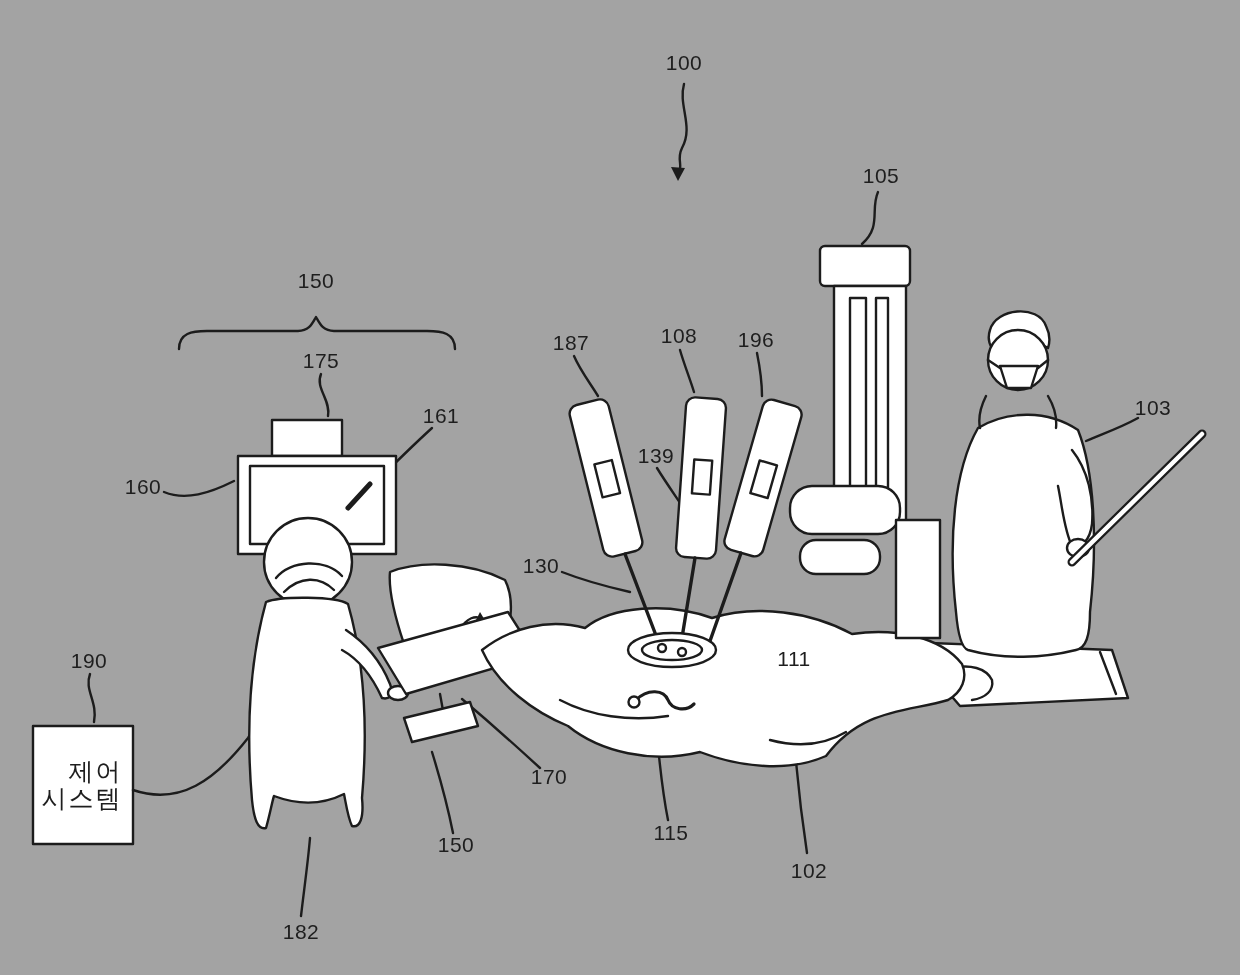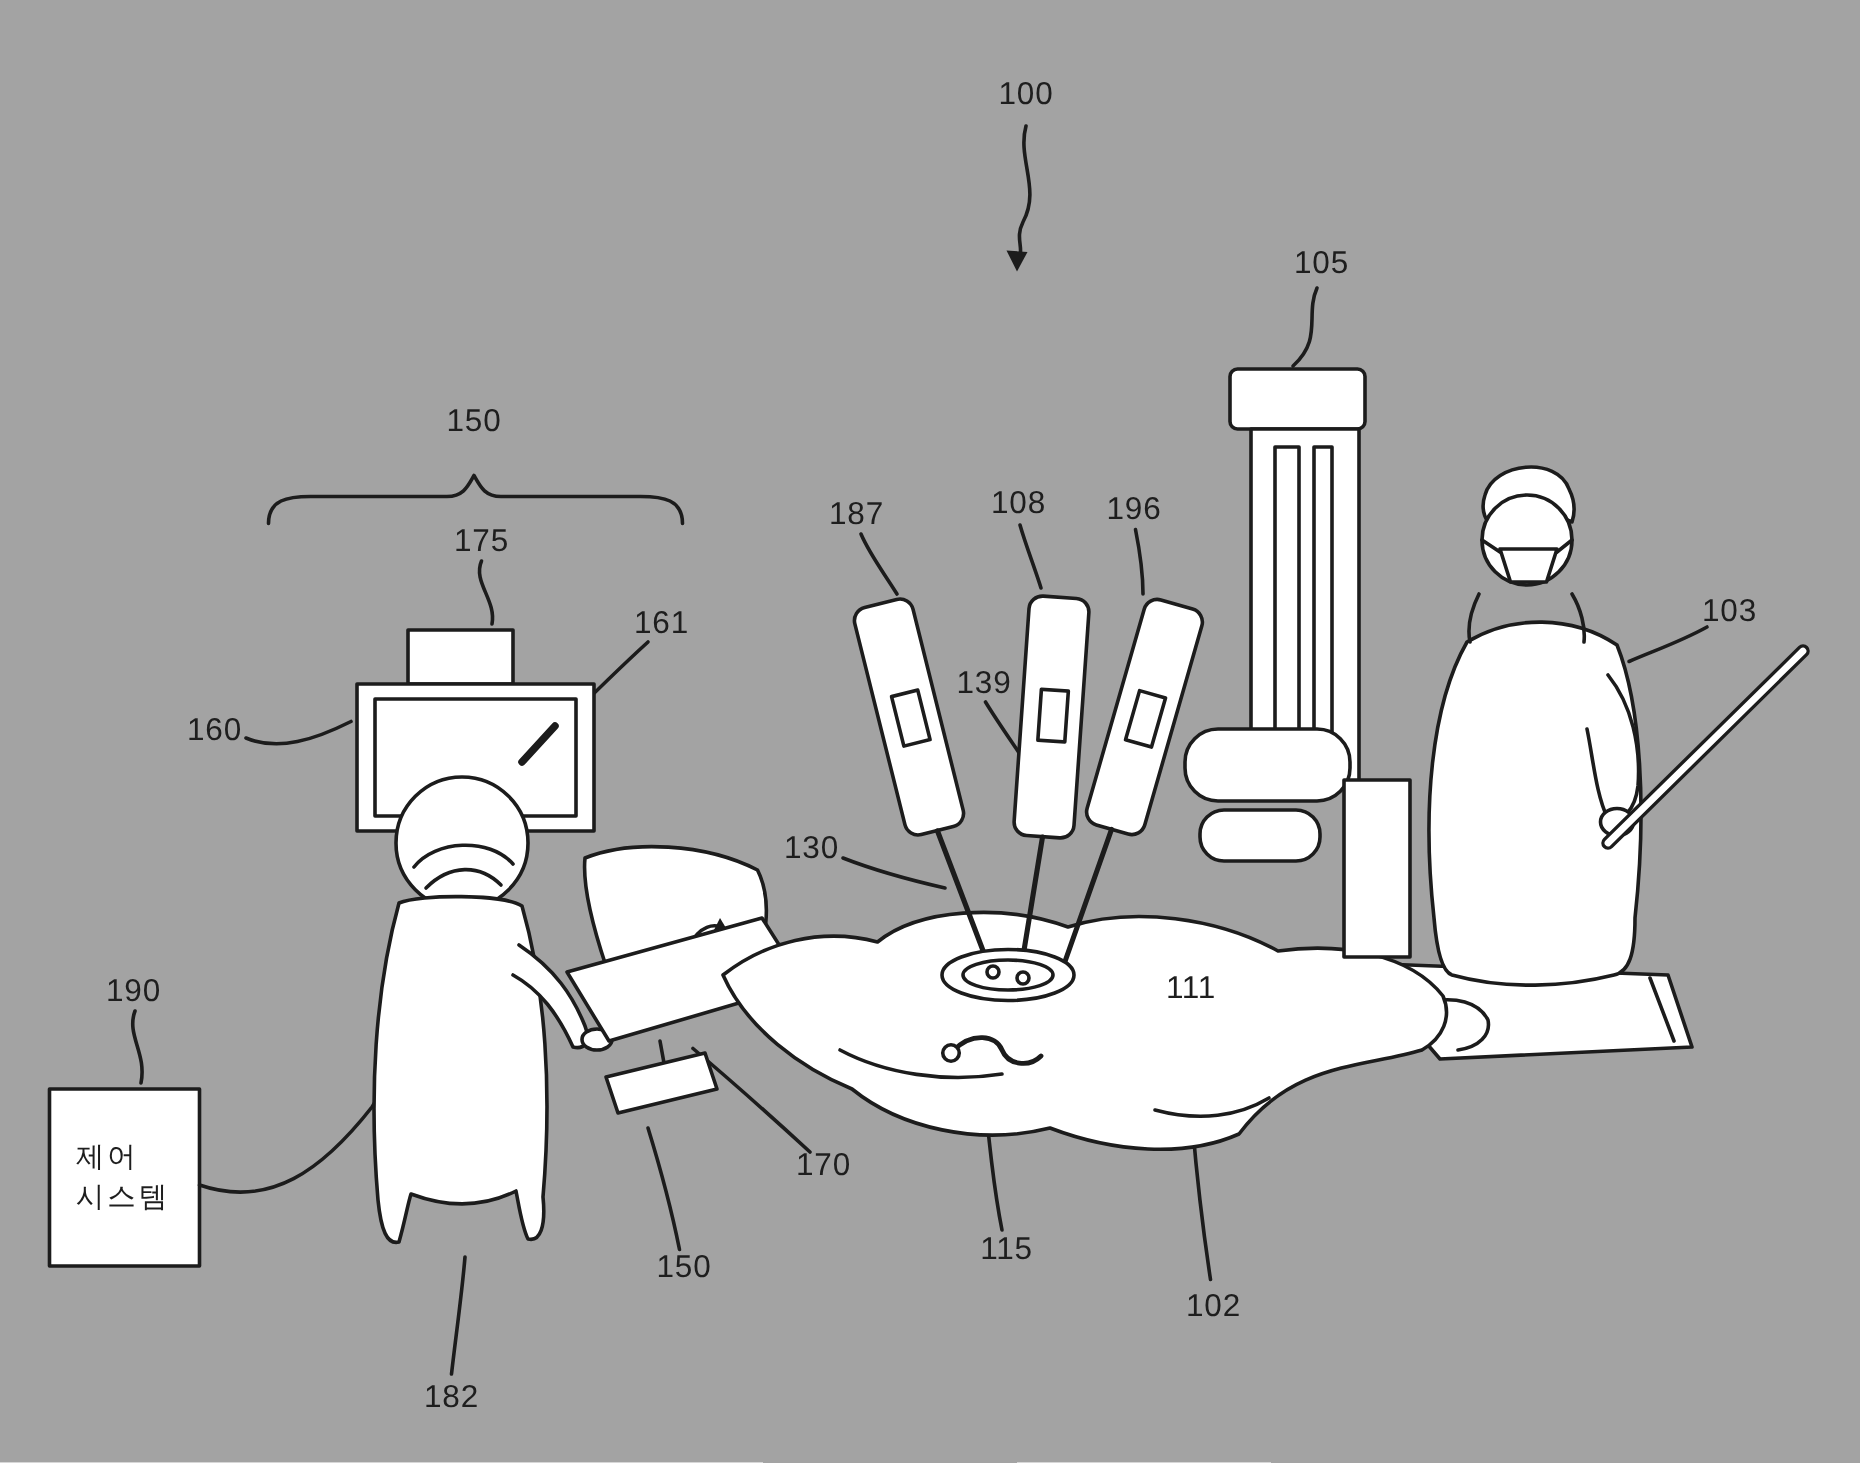--- a/index.html
+++ b/index.html
@@ -17,22 +17,22 @@
     font-size:21px;
     color:#1e1e1e;
     letter-spacing:0.5px;
     white-space:nowrap;
     user-select:none;
   }
   .cbox-text{
     position:absolute;
     left:82px;top:785px;
     transform:translate(-50%,-50%);
-    text-align:left;
-    font-size:19px;
+    text-align:right;
+    font-size:25px;
     line-height:27px;
     color:#1e1e1e;
     letter-spacing:2px;
   }
   .cbox-text span{display:block;}
 </style>
 </head>
 <body>
 
 <div class="canvas">

